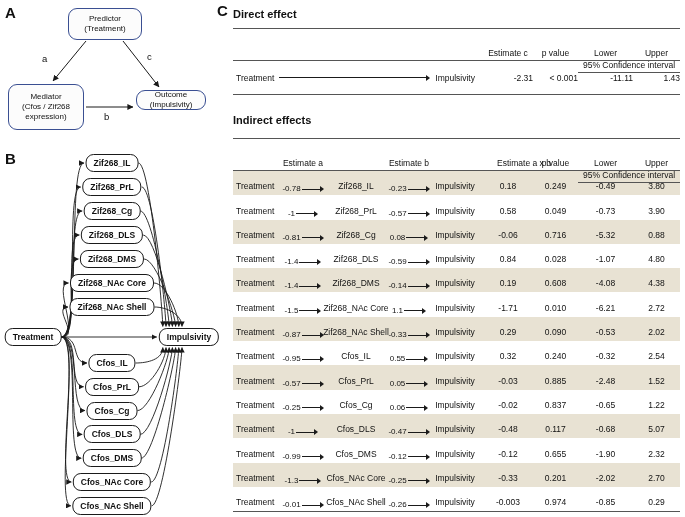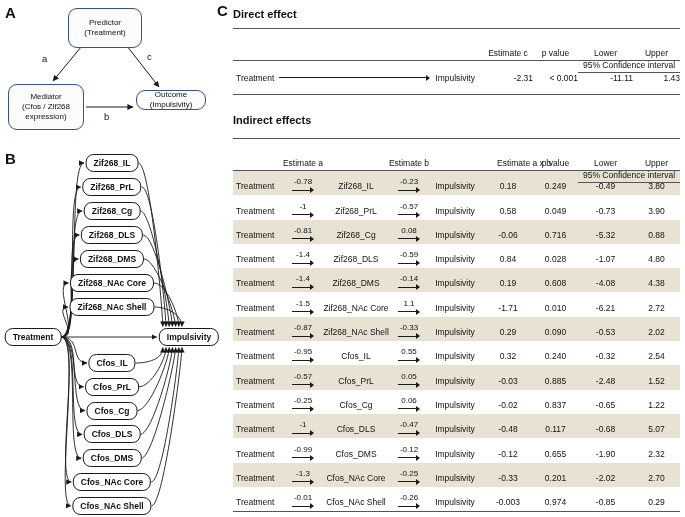--- a/index.html
+++ b/index.html
@@ -8,21 +8,21 @@
   .canvas { position:relative; width:685px; height:517px; background:#fff; overflow:hidden; }
 
   .panel-letter { position:absolute; font-size:15px; font-weight:bold; color:#111; z-index:5; }
 
   
   .panelA { position:absolute; left:0; top:0; width:220px; height:146px; }
   .a-svg { position:absolute; left:0; top:0; z-index:1; }
   .abox { position:absolute; border:1.4px solid #3a4f92; border-radius:9px; background:#fcfcfc;
           display:flex; align-items:center; justify-content:center; text-align:center;
           white-space:pre-line; font-size:8px; line-height:10px; z-index:2; }
-  .abox.predictor { left:68px; top:8px;  width:74px; height:40px; }
+  .abox.predictor { left:68px; top:8px;  width:74px; height:32px; }
   .abox.mediator  { left:8px;  top:84px; width:76px; height:46px; }
   .abox.outcome   { left:136px;top:90px; width:70px; height:20px; }
   .apath-label { position:absolute; font-size:9.5px; z-index:2; }
 
   
   .panelB { position:absolute; left:0; top:146px; width:222px; height:371px; }
   .b-svg { position:absolute; left:0; top:0; z-index:1; pointer-events:none; }
   .bnode { position:absolute; transform:translate(-50%,-50%); border:1.2px solid #1a1a1a;
            border-radius:8px; background:#fff; padding:3px 7px; font-size:8.5px; font-weight:600;
            white-space:nowrap; z-index:2; }
@@ -38,21 +38,21 @@
   .ci-row { border-top:1px solid #555; height:16px; align-items:end; }
   .ci-span { grid-column:8/10; text-align:center; border-bottom:1px solid #555; padding-bottom:2px;
              white-space:nowrap;margin-top:31px; }
   .hdr-row { height:17px; align-items:end; border-bottom:1px solid #555; }
   .hdr { text-align:center; white-space:nowrap; justify-self:center; padding-bottom:2px; }
 
   .irow { height:24.3px; align-items:end; }
   .irow.shaded { background:#e8e2d3; }
   .bcell { text-align:center; margin-bottom:4px; line-height:9px; white-space:nowrap; }
   .bcell.from { text-align:left; padding-left:3px; }
-  .est-arrow { display:flex; flex-direction:column; align-items:center; margin-bottom:2px; gap:1px; justify-self:center; }
+  .est-arrow { display:flex; flex-direction:row; align-items:center; margin-bottom:2px; gap:1px; justify-self:center; }
   .estval { font-size:8px; line-height:8px; }
 
   .arr { position:relative; width:22px; height:6px; }
   .arr::before { content:""; position:absolute; left:0; right:3px; top:2.5px; border-top:1px solid #1a1a1a; }
   .arr::after  { content:""; position:absolute; right:0; top:0; width:0; height:0;
                  border-left:4.5px solid #1a1a1a; border-top:3px solid transparent; border-bottom:3px solid transparent; }
 
   .dir-row { height:34px; align-items:center; border-bottom:1px solid #555; }
   .dir-path { grid-column:1/6; display:flex; align-items:center; gap:5px; padding:0 8px 0 3px; }
   .long-arrow { flex:1; position:relative; height:6px; }

